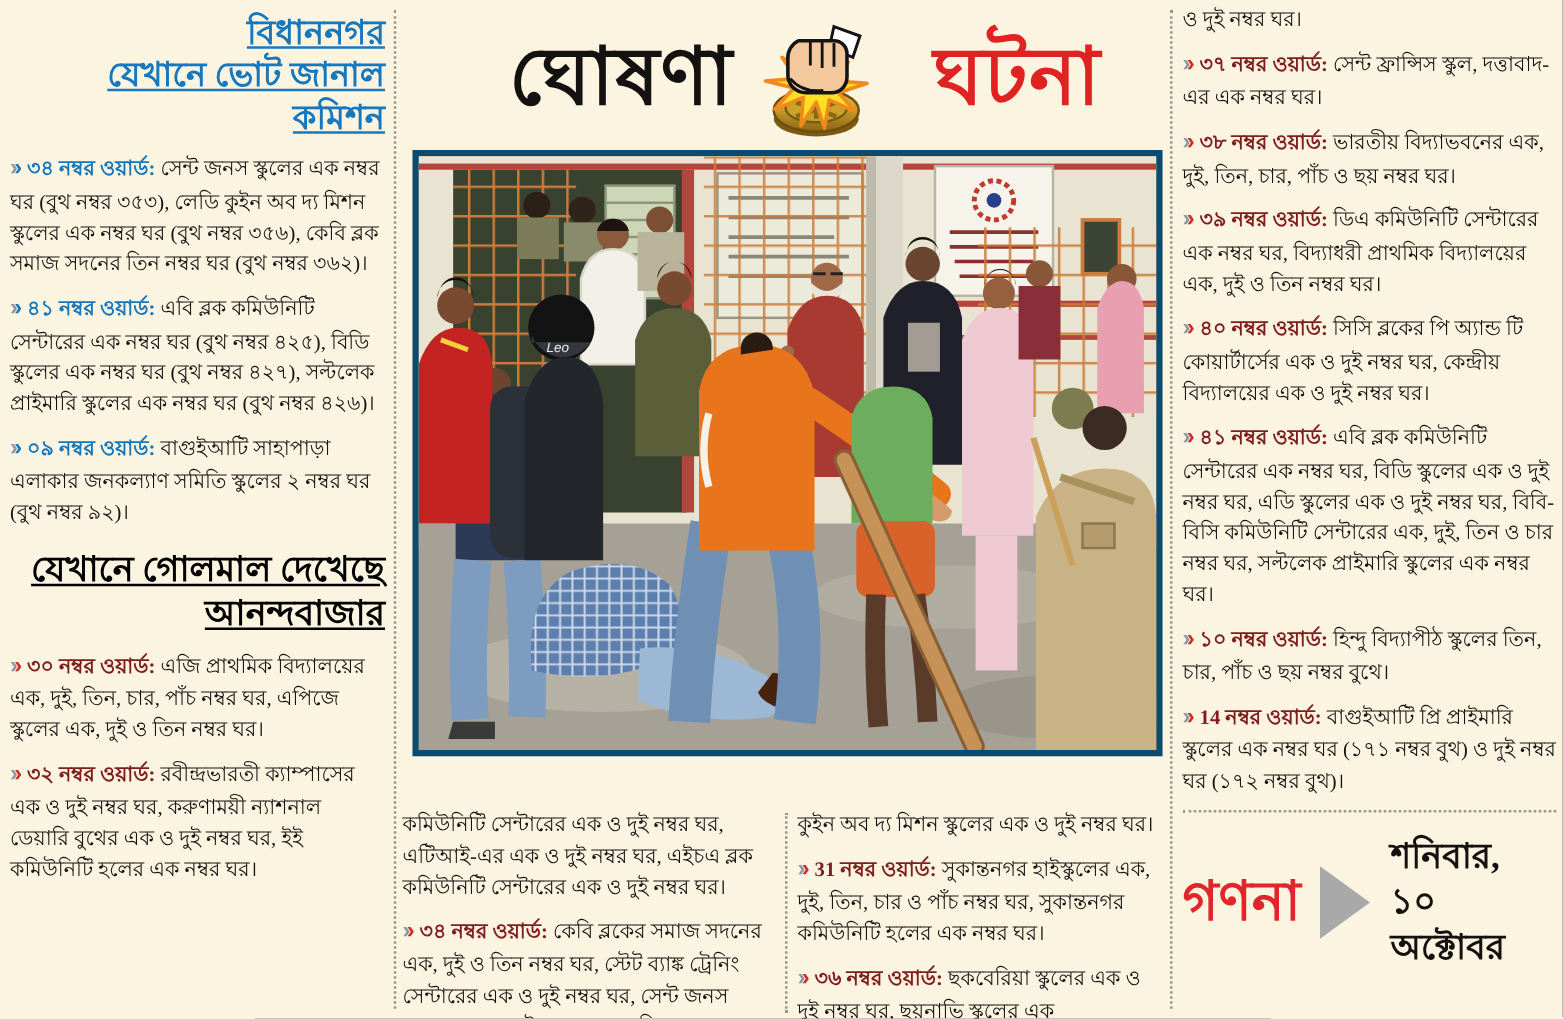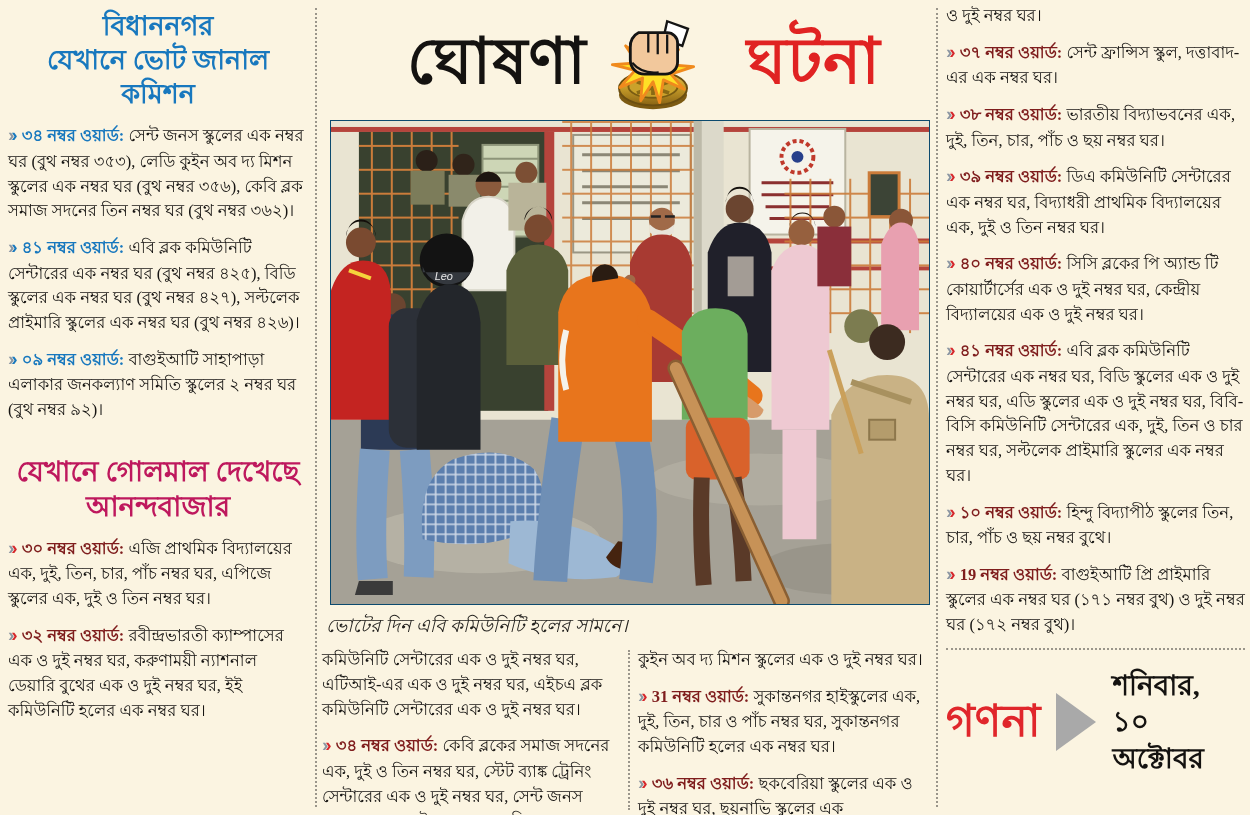--- a/index.html
+++ b/index.html
@@ -16,24 +16,24 @@
   .vdiv.center{left:628px;top:650px;height:160px;}
   .dotted-hr{border:none;border-top:2px dotted #9a958a;margin:10px 0 14px 0;}
 
   
   .col{position:absolute;font-size:16.5px;line-height:1.5;}
   .col-left{left:8px;top:8px;width:300px;}
   .col-center-left{left:322px;top:648px;width:297px;}
   .col-center-right{left:638px;top:648px;width:292px;}
   .col-right{left:946px;top:4px;width:299px;}
 
-  h2.sec{margin:2px 0 10px 0;text-align:center;font-size:27px;line-height:1.25;font-weight:bold;}
+  h2.sec{margin:2px 0 10px 0;text-align:right;font-size:27px;line-height:1.25;font-weight:bold;text-decoration:underline;}
   h2.sec .l1,h2.sec .l2{display:block;}
   h2.sec.blue{color:#1878be;}
-  h2.sec.red{color:#be185d;margin-top:31px;font-size:28px;}
+  h2.sec.red{color:#000000;margin-top:16px;font-size:28px;}
 
   p.item{margin:0 0 9px 0;}
   p.item .chev{display:none;font-weight:bold;font-size:19px;letter-spacing:-3px;margin-right:7px;font-family:"Liberation Sans",sans-serif;}
   p.item .chev.show{display:inline;}
   p.item .chev .c1{color:#8d97a3;}
   p.item .chev .c2{color:#b8b2a6;}
   p.item.blue .chev .c2{color:#1878be;}
   p.item.red  .chev .c2{color:#d5262b;}
   p.item .ward{font-weight:bold;}
   p.item.blue .ward{color:#1878be;}
@@ -42,21 +42,21 @@
   
   .masthead{position:absolute;left:330px;top:6px;width:600px;height:112px;
     display:flex;align-items:center;justify-content:center;gap:14px;}
   .masthead .word{font-size:64px;font-weight:bold;line-height:1;letter-spacing:1px;margin-left:28px;}
   .masthead .word.black{color:#141210;}
   .masthead .word.red{color:#e02222;}
   .masthead .punch{width:104px;height:108px;flex:0 0 auto;}
 
   
   .photo{position:absolute;left:330px;top:120px;width:600px;height:485px;
-    border:1px solid #0c4a6e;box-sizing:border-box;background:#ddd8c6;}
+    border:5px solid #0c4a6e;box-sizing:border-box;background:#ddd8c6;}
   .photo svg{display:block;width:100%;height:100%;}
   .caption{position:absolute;left:326px;top:612px;width:600px;
     font-style:italic;font-size:18.5px;color:#23211e;}
 
   
   .counting{display:flex;align-items:center;gap:16px;margin-top:18px;}
   .counting .label{font-size:44px;font-weight:bold;color:#e0262b;line-height:1;}
   .counting .arrow{width:0;height:0;border-top:29px solid transparent;
     border-bottom:29px solid transparent;border-left:40px solid #a9a9a9;}
   .counting .date{font-size:28px;font-weight:bold;line-height:1.3;color:#141210;}
@@ -246,21 +246,20 @@
       <path d="M352 300 v-88 q8 -24 34 -24 q28 0 32 26 v86 z" fill="#6cae5e"></path>
       <rect x="356" y="298" width="64" height="62" rx="10" fill="#d9622b"></rect>
       <path d="M372 358 q-2 60 2 108 M404 358 q8 56 10 104" stroke="#5a3a28" stroke-width="16" fill="none"></path>
 
       <path d="M346 248 L452 482" stroke="#8a5f33" stroke-width="17" stroke-linecap="round"></path>
       <path d="M346 248 L452 482" stroke="#c79257" stroke-width="12" stroke-linecap="round"></path>
 
       <path d="M500 230 L532 334" stroke="#caa05a" stroke-width="5"></path>
     </svg>
   </div>
-  <div class="caption">ভোটের দিন এবি কমিউনিটি হলের সামনে।</div>
 
   <div class="col col-center-left">
     <div>
 
         <p class="item"> <span>কমিউনিটি সেন্টারের এক ও দুই নম্বর ঘর, এটিআই-এর এক ও দুই নম্বর ঘর, এইচএ ব্লক কমিউনিটি সেন্টারের এক ও দুই নম্বর ঘর।</span></p>
 
         <p class="item red"><span class="chev show"><span class="c1">›</span><span class="c2">›</span></span><b class="ward">৩৪ নম্বর ওয়ার্ড:</b> <span>কেবি ব্লকের সমাজ সদনের এক, দুই ও তিন নম্বর ঘর, স্টেট ব্যাঙ্ক ট্রেনিং সেন্টারের এক ও দুই নম্বর ঘর, সেন্ট জনস স্কুলের এক ও দুই নম্বর ঘর, লেডি</span></p>
       </div>
   </div>
 
@@ -286,21 +285,21 @@
 
         <p class="item red"><span class="chev show"><span class="c1">›</span><span class="c2">›</span></span><b class="ward">৩৯ নম্বর ওয়ার্ড:</b> <span>ডিএ কমিউনিটি সেন্টারের এক নম্বর ঘর, বিদ্যাধরী প্রাথমিক বিদ্যালয়ের এক, দুই ও তিন নম্বর ঘর।</span></p>
 
         <p class="item red"><span class="chev show"><span class="c1">›</span><span class="c2">›</span></span><b class="ward">৪০ নম্বর ওয়ার্ড:</b> <span>সিসি ব্লকের পি অ্যান্ড টি কোয়ার্টার্সের এক ও দুই নম্বর ঘর, কেন্দ্রীয় বিদ্যালয়ের এক ও দুই নম্বর ঘর।</span></p>
 
         <p class="item red"><span class="chev show"><span class="c1">›</span><span class="c2">›</span></span><b class="ward">৪১ নম্বর ওয়ার্ড:</b> <span>এবি ব্লক কমিউনিটি সেন্টারের এক নম্বর ঘর, বিডি স্কুলের এক ও দুই নম্বর ঘর, এডি স্কুলের এক ও দুই নম্বর ঘর, বিবি-বিসি কমিউনিটি সেন্টারের এক, দুই, তিন ও চার নম্বর ঘর, সল্টলেক প্রাইমারি স্কুলের এক নম্বর ঘর।</span></p>
 
 
         <p class="item red"><span class="chev show"><span class="c1">›</span><span class="c2">›</span></span><b class="ward">১০ নম্বর ওয়ার্ড:</b> <span>হিন্দু বিদ্যাপীঠ স্কুলের তিন, চার, পাঁচ ও ছয় নম্বর বুথে।</span></p>
 
-        <p class="item red"><span class="chev show"><span class="c1">›</span><span class="c2">›</span></span><b class="ward">19 নম্বর ওয়ার্ড:</b> <span>বাগুইআটি প্রি প্রাইমারি স্কুলের এক নম্বর ঘর (১৭১ নম্বর বুথ) ও দুই নম্বর ঘর (১৭২ নম্বর বুথ)।</span></p>
+        <p class="item red"><span class="chev show"><span class="c1">›</span><span class="c2">›</span></span><b class="ward">14 নম্বর ওয়ার্ড:</b> <span>বাগুইআটি প্রি প্রাইমারি স্কুলের এক নম্বর ঘর (১৭১ নম্বর বুথ) ও দুই নম্বর ঘর (১৭২ নম্বর বুথ)।</span></p>
       </div>
     <hr class="dotted-hr">
     <div class="counting">
       <span class="label">গণনা</span>
       <span class="arrow"></span>
       <span class="date">
         <span>শনিবার,</span>
         <span>১০ অক্টোবর</span>
       </span>
     </div>

